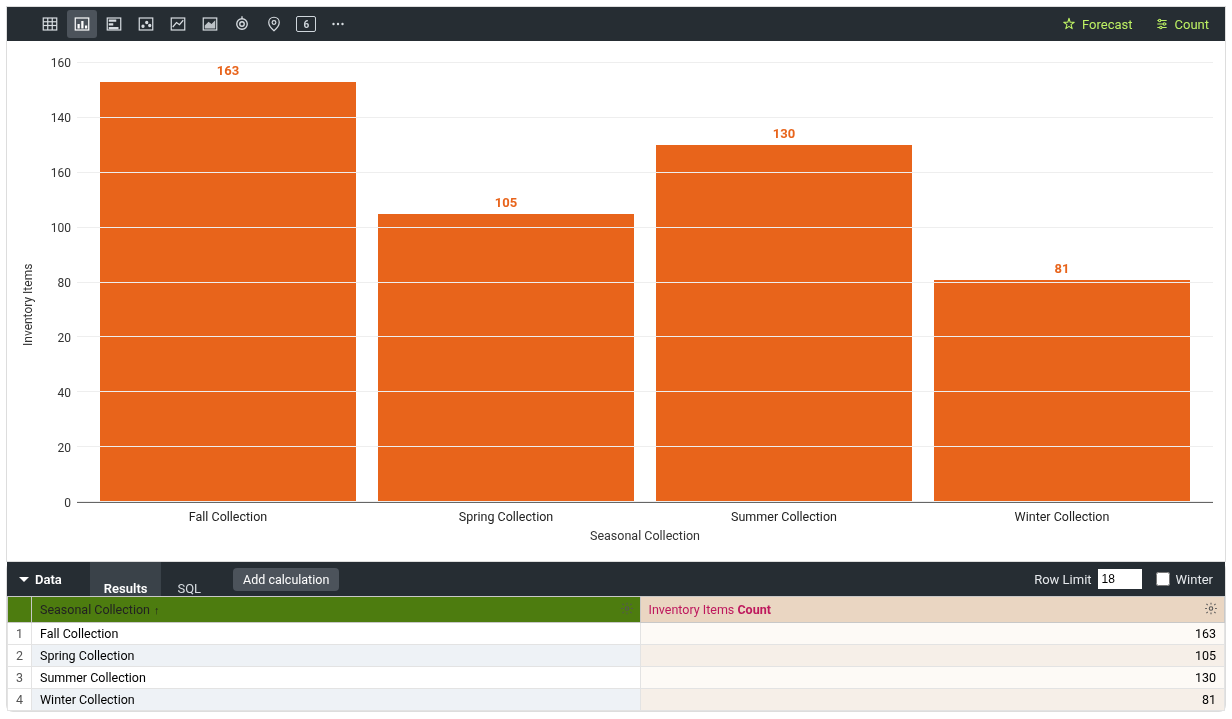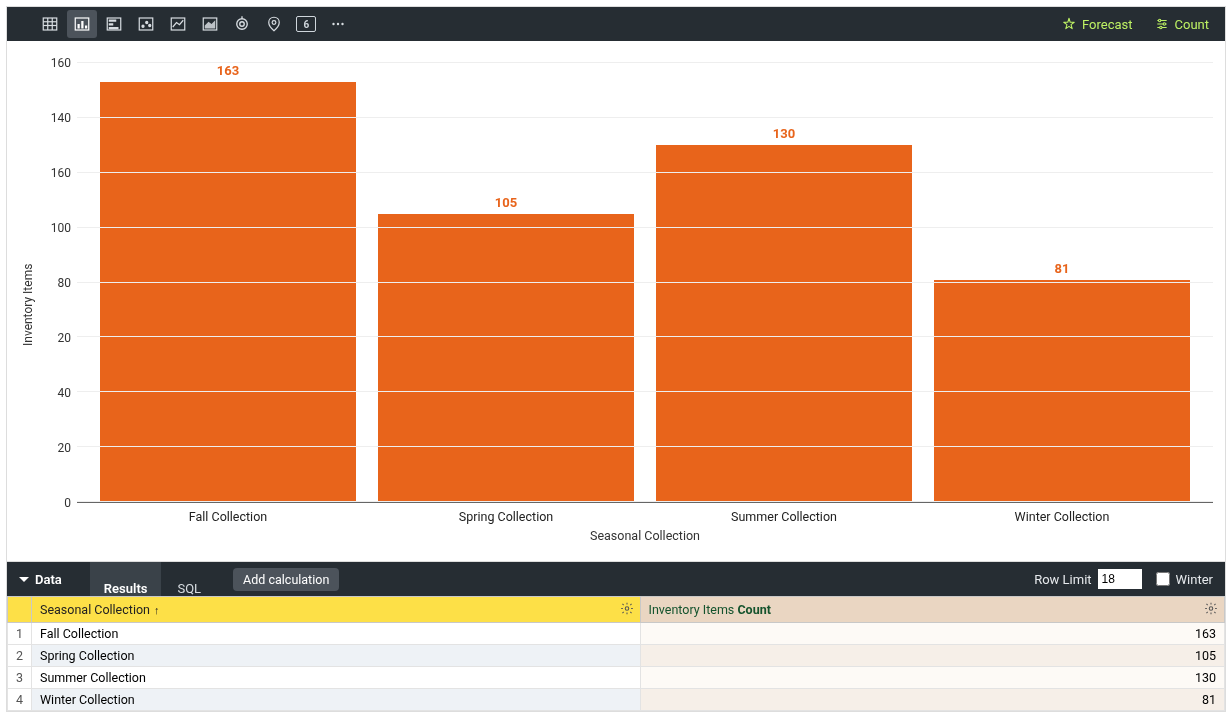--- a/index.html
+++ b/index.html
@@ -222,22 +222,22 @@
   }
   .data-table th {
     font-size: 12.5px;
     text-align: left;
     padding: 4px 8px;
     border: 1px solid #c8c8c8;
     font-weight: 400;
     height: 26px;
     position: relative;
   }
-  .th-dim { background: #fde047; color:#222;}
-  .th-meas { background: #ead6c2; color:#14532d;margin-top:36px;}
+  .th-dim { background: #4d7c0f; color:#222;}
+  .th-meas { background: #ead6c2; color:#be185d;margin-top:36px;}
   .data-table td {
     font-size: 12.5px;
     padding: 3px 8px;
     border: 1px solid #e3e3e3;
     height: 22px;
   }
   .row-num {
     width: 22px;
     text-align: center;
     color: #555;
@@ -413,21 +413,21 @@
             <div class="x-label">Spring Collection</div>
             <div class="x-label">Summer Collection</div>
             <div class="x-label">Winter Collection</div>
           </div>
         <div class="x-axis-title">Seasonal Collection</div>
       </div>
     </div>
   </div>
 </div>
 
-<div class="panel" style="margin:0 6px 6px 6px; border-top:none;">
+<div class="panel" style="margin:0 6px 6px 6px; border-top:none;border-radius:7px;">
   <div class="toolbar data-toolbar">
     <div class="section-toggle">
       <span class="caret-down"></span>
       <span>Data</span>
     </div>
     <div style="width:16px"></div>
     <div class="tab active">
         <span>Results</span>
       </div>
     <div class="tab">

